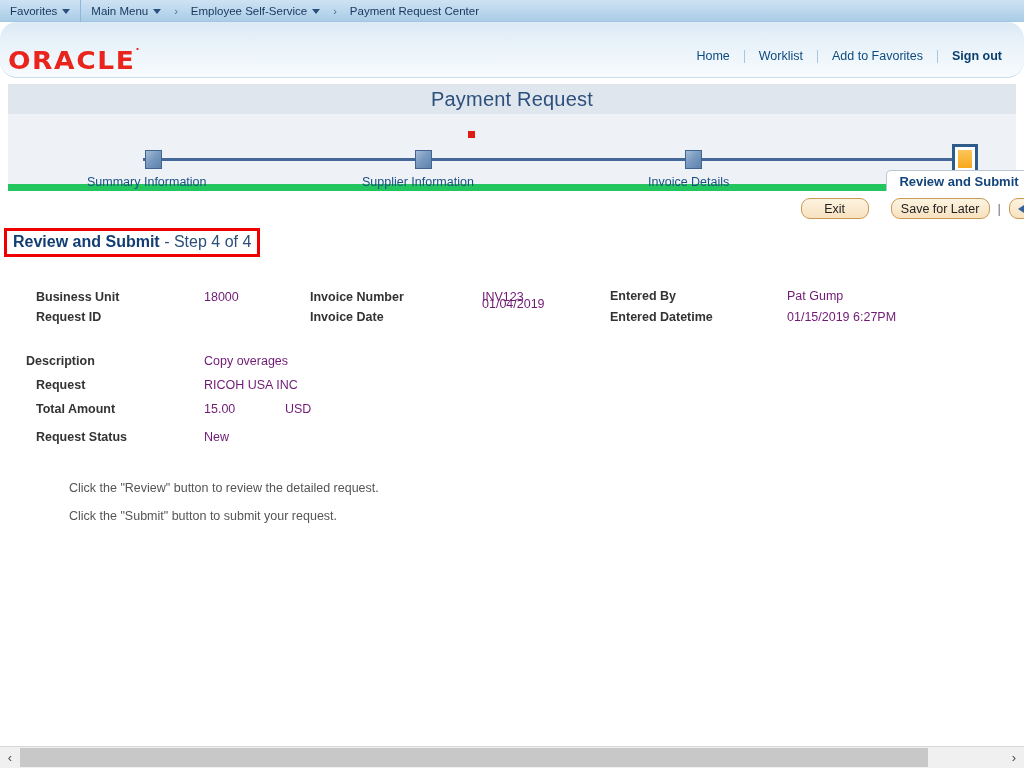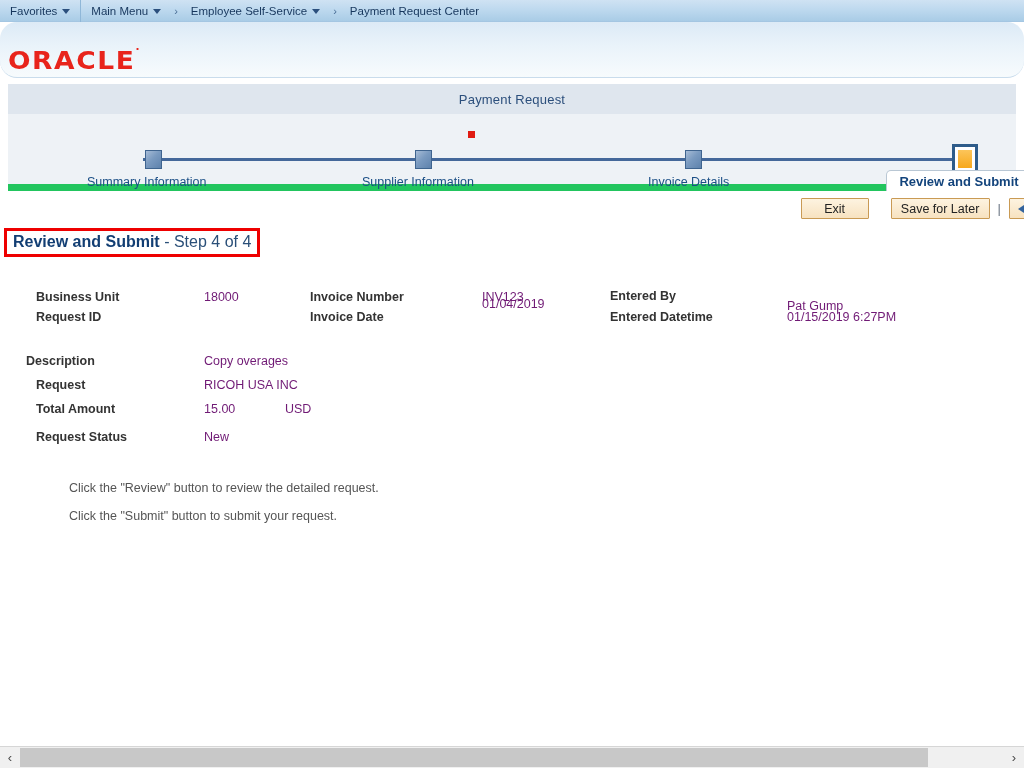--- a/index.html
+++ b/index.html
@@ -96,21 +96,21 @@
 
   
   .page-banner {
     margin: 6px 8px 0 8px;
     height: 30px;
     background: #dfe6ee;
     display: flex;
     align-items: center;
     justify-content: center;
     color: #2c4f7c;
-    font-size: 13px;
+    font-size: 20px;
     letter-spacing: .2px;
   }
 
   
   .stepper {
     position: relative;
     height: 77px;
     margin: 0 8px;
     background: #eef2f6;
     border-bottom: 7px solid #22c55e;
@@ -177,21 +177,21 @@
   .btnrow {
     display: flex;
     justify-content: flex-end;
     align-items: center;
     padding-right: 0;
     gap: 0;
   }
   .psbtn {
     background: linear-gradient(to bottom, #fdf3e0 0%, #f7e2c0 100%);
     border: 1px solid #c99a54;
-    border-radius: 1px;
+    border-radius: 9px;
     font-size: 12.5px;
     color: #222;
     font-family: "Liberation Sans", sans-serif;
     height: 21px;
     display: inline-flex;
     align-items: center;
     justify-content: center;
     cursor: pointer;
     padding: 0 8px;
   }
@@ -304,20 +304,29 @@
   <div class="topbar-item">
     <span>Payment Request Center</span>
   </div>
 </div>
 
 
 <div class="logoband">
   <div class="oracle-logo">
     <span>ORACLE</span><span class="tm">·</span>
   </div>
+  <div class="toplinks">
+    <a href="#">Home</a>
+    <span class="sep"></span>
+    <a href="#">Worklist</a>
+    <span class="sep"></span>
+    <a href="#">Add to Favorites</a>
+    <span class="sep"></span>
+    <a href="#" class="strong">Sign out</a>
+  </div>
 </div>
 
 
 <div class="page-banner">
   <span>Payment Request</span>
 </div>
 
 
 <div class="stepper">
   <div class="step-line"></div>
@@ -401,21 +410,21 @@
     <div class="fld fld-value" style="left:482px; top:33px;">INV123</div>
 
     <div class="fld" style="left:310px; top:53px; width:165px;">
       <span class="fld-label">Invoice Date</span>
     </div>
     <div class="fld fld-value" style="left:482px; top:40px;">01/04/2019</div>
 
     <div class="fld" style="left:610px; top:32px; width:168px;">
       <span class="fld-label">Entered By</span>
     </div>
-    <div class="fld fld-value" style="left:787px; top:42px;">Pat Gump</div>
+    <div class="fld fld-value" style="left:787px; top:32px;">Pat Gump</div>
 
     <div class="fld" style="left:610px; top:53px; width:168px;">
       <span class="fld-label">Entered Datetime</span>
     </div>
     <div class="fld fld-value" style="left:787px; top:53px;">01/15/2019  6:27PM</div>
 
     <div class="instr" style="left:69px; top:224px;">Click the "Review" button to review the detailed request.</div>
     <div class="instr" style="left:69px; top:252px;">Click the "Submit" button to submit your request.</div>
   </div>
 

